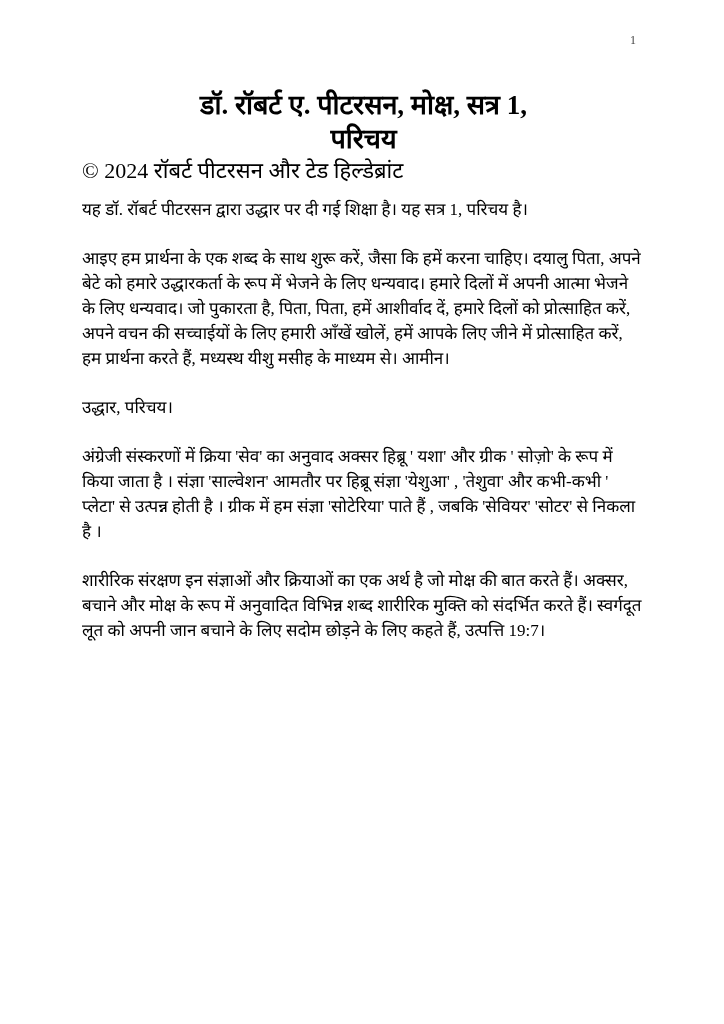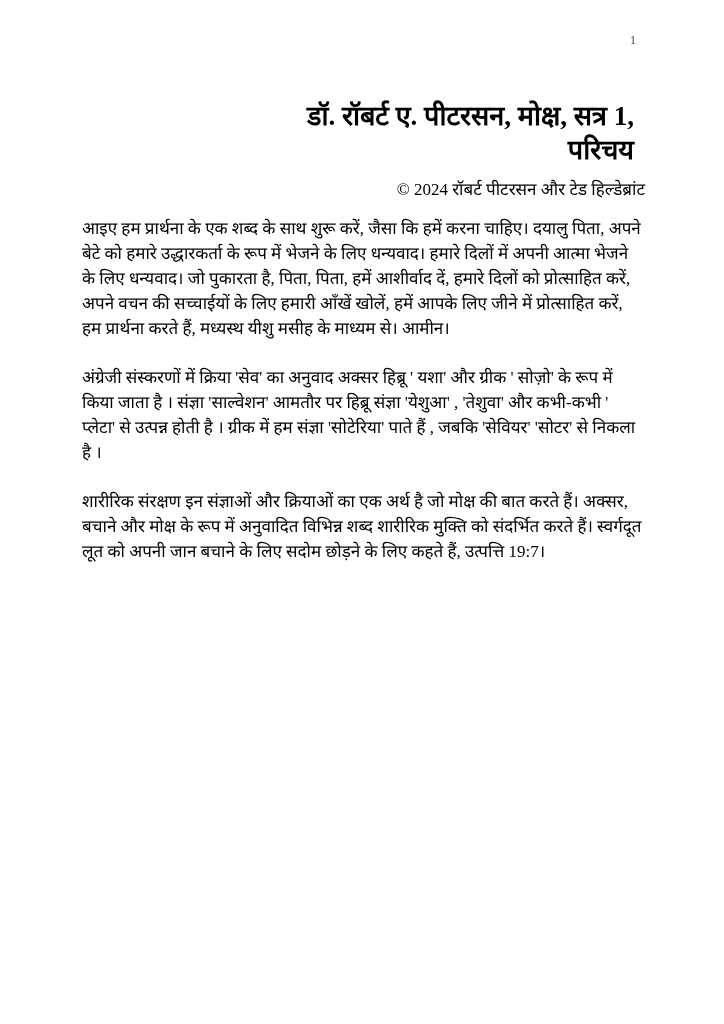--- a/index.html
+++ b/index.html
@@ -25,31 +25,31 @@
     color: #444444;
     line-height: 1;
   }
   .content {
     position: absolute;
     top: 88px;
     left: 82px;
     width: 563px;
   }
   .doc-title {
-    margin: 11px;
-    text-align: right;
+    margin: 0;
+    text-align: center;
     font-size: 27px;
     font-weight: 700;
     line-height: 34px;
     letter-spacing: 0px;
   }
   .copyright {
     margin: 3px 0 0 0;
-    text-align: right;
-    font-size: 17px;
+    text-align: left;
+    font-size: 22px;
     line-height: 24px;
   }
   .paragraphs {
     margin-top: 14px;
   }
   .paragraphs p {
     margin: 0 0 24px 0;
     font-size: 17px;
     line-height: 25px;
     text-align: left;
@@ -63,18 +63,20 @@
 
   <div class="content">
     <h1 class="doc-title">
       <span>डॉ. रॉबर्ट ए. पीटरसन, मोक्ष, सत्र 1,</span><br>
       <span>परिचय</span>
     </h1>
 
     <p class="copyright">© 2024 रॉबर्ट पीटरसन और टेड हिल्डेब्रांट</p>
 
     <div class="paragraphs">
+        <p>यह डॉ. रॉबर्ट पीटरसन द्वारा उद्धार पर दी गई शिक्षा है। यह सत्र 1, परिचय है।</p>
         <p>आइए हम प्रार्थना के एक शब्द के साथ शुरू करें, जैसा कि हमें करना चाहिए। दयालु पिता, अपने बेटे को हमारे उद्धारकर्ता के रूप में भेजने के लिए धन्यवाद। हमारे दिलों में अपनी आत्मा भेजने के लिए धन्यवाद। जो पुकारता है, पिता, पिता, हमें आशीर्वाद दें, हमारे दिलों को प्रोत्साहित करें, अपने वचन की सच्चाईयों के लिए हमारी आँखें खोलें, हमें आपके लिए जीने में प्रोत्साहित करें, हम प्रार्थना करते हैं, मध्यस्थ यीशु मसीह के माध्यम से। आमीन।</p>
+        <p>उद्धार, परिचय।</p>
         <p>अंग्रेजी संस्करणों में क्रिया 'सेव' का अनुवाद अक्सर हिब्रू ' यशा' और ग्रीक ' सोज़ो' के रूप में किया जाता है । संज्ञा 'साल्वेशन' आमतौर पर हिब्रू संज्ञा 'येशुआ' , 'तेशुवा' और कभी-कभी ' प्लेटा' से उत्पन्न होती है । ग्रीक में हम संज्ञा 'सोटेरिया' पाते हैं , जबकि 'सेवियर' 'सोटर' से निकला है ।</p>
         <p>शारीरिक संरक्षण इन संज्ञाओं और क्रियाओं का एक अर्थ है जो मोक्ष की बात करते हैं। अक्सर, बचाने और मोक्ष के रूप में अनुवादित विभिन्न शब्द शारीरिक मुक्ति को संदर्भित करते हैं। स्वर्गदूत लूत को अपनी जान बचाने के लिए सदोम छोड़ने के लिए कहते हैं, उत्पत्ति 19:7।</p>
       </div>
   </div>
 </div>
 
 </body></html>

